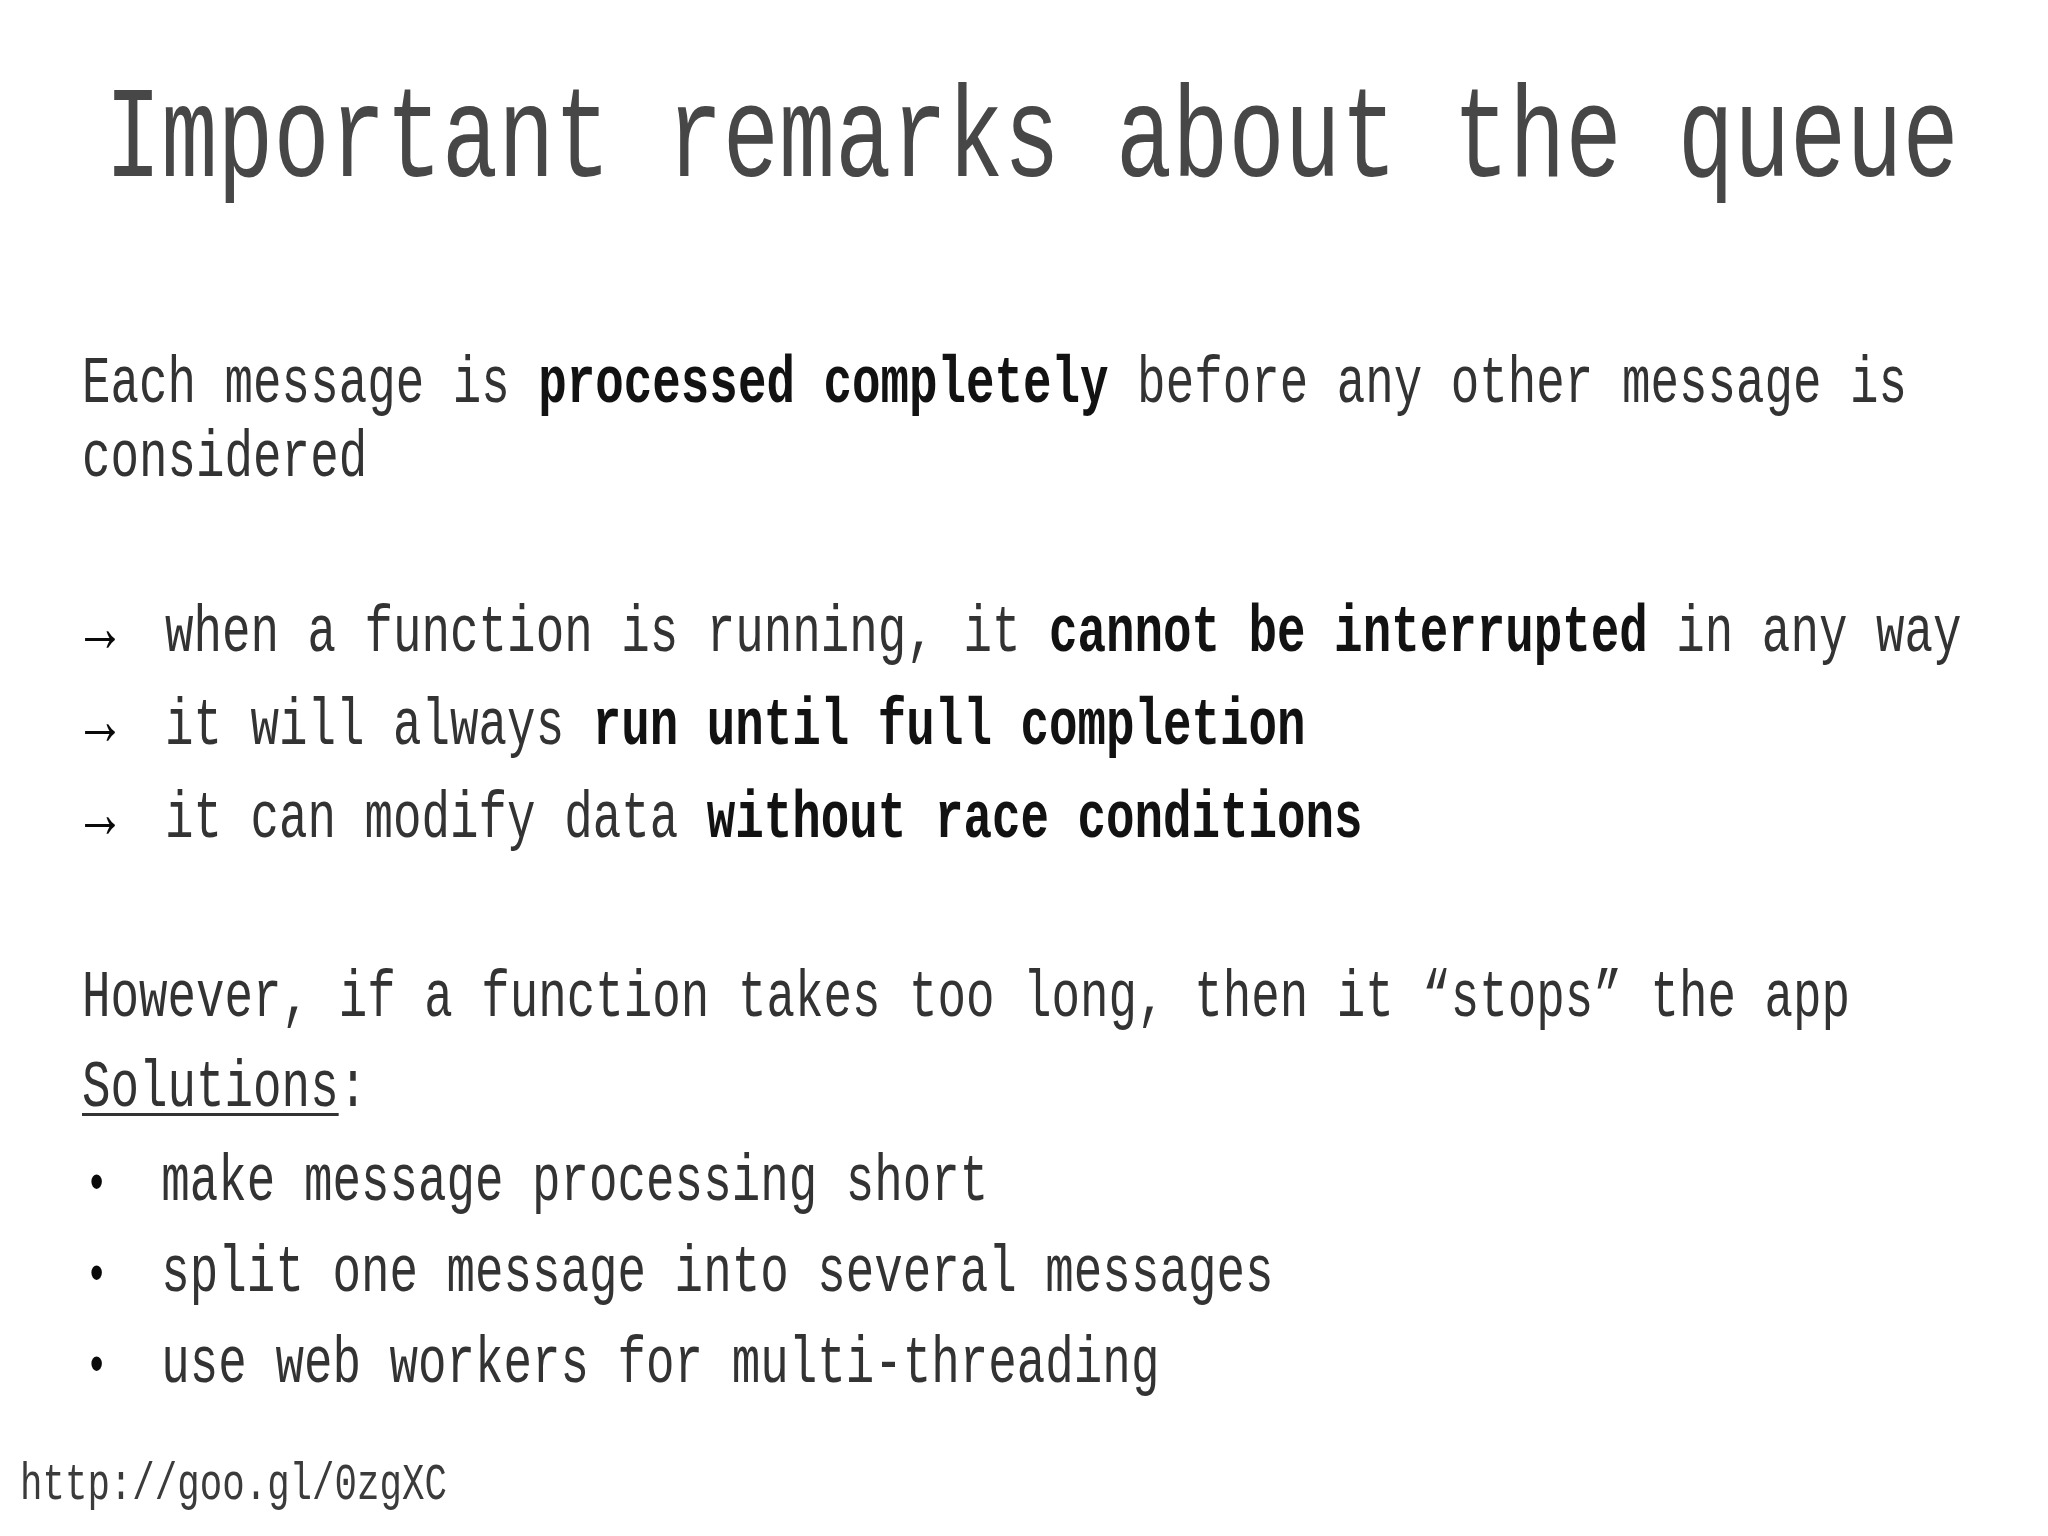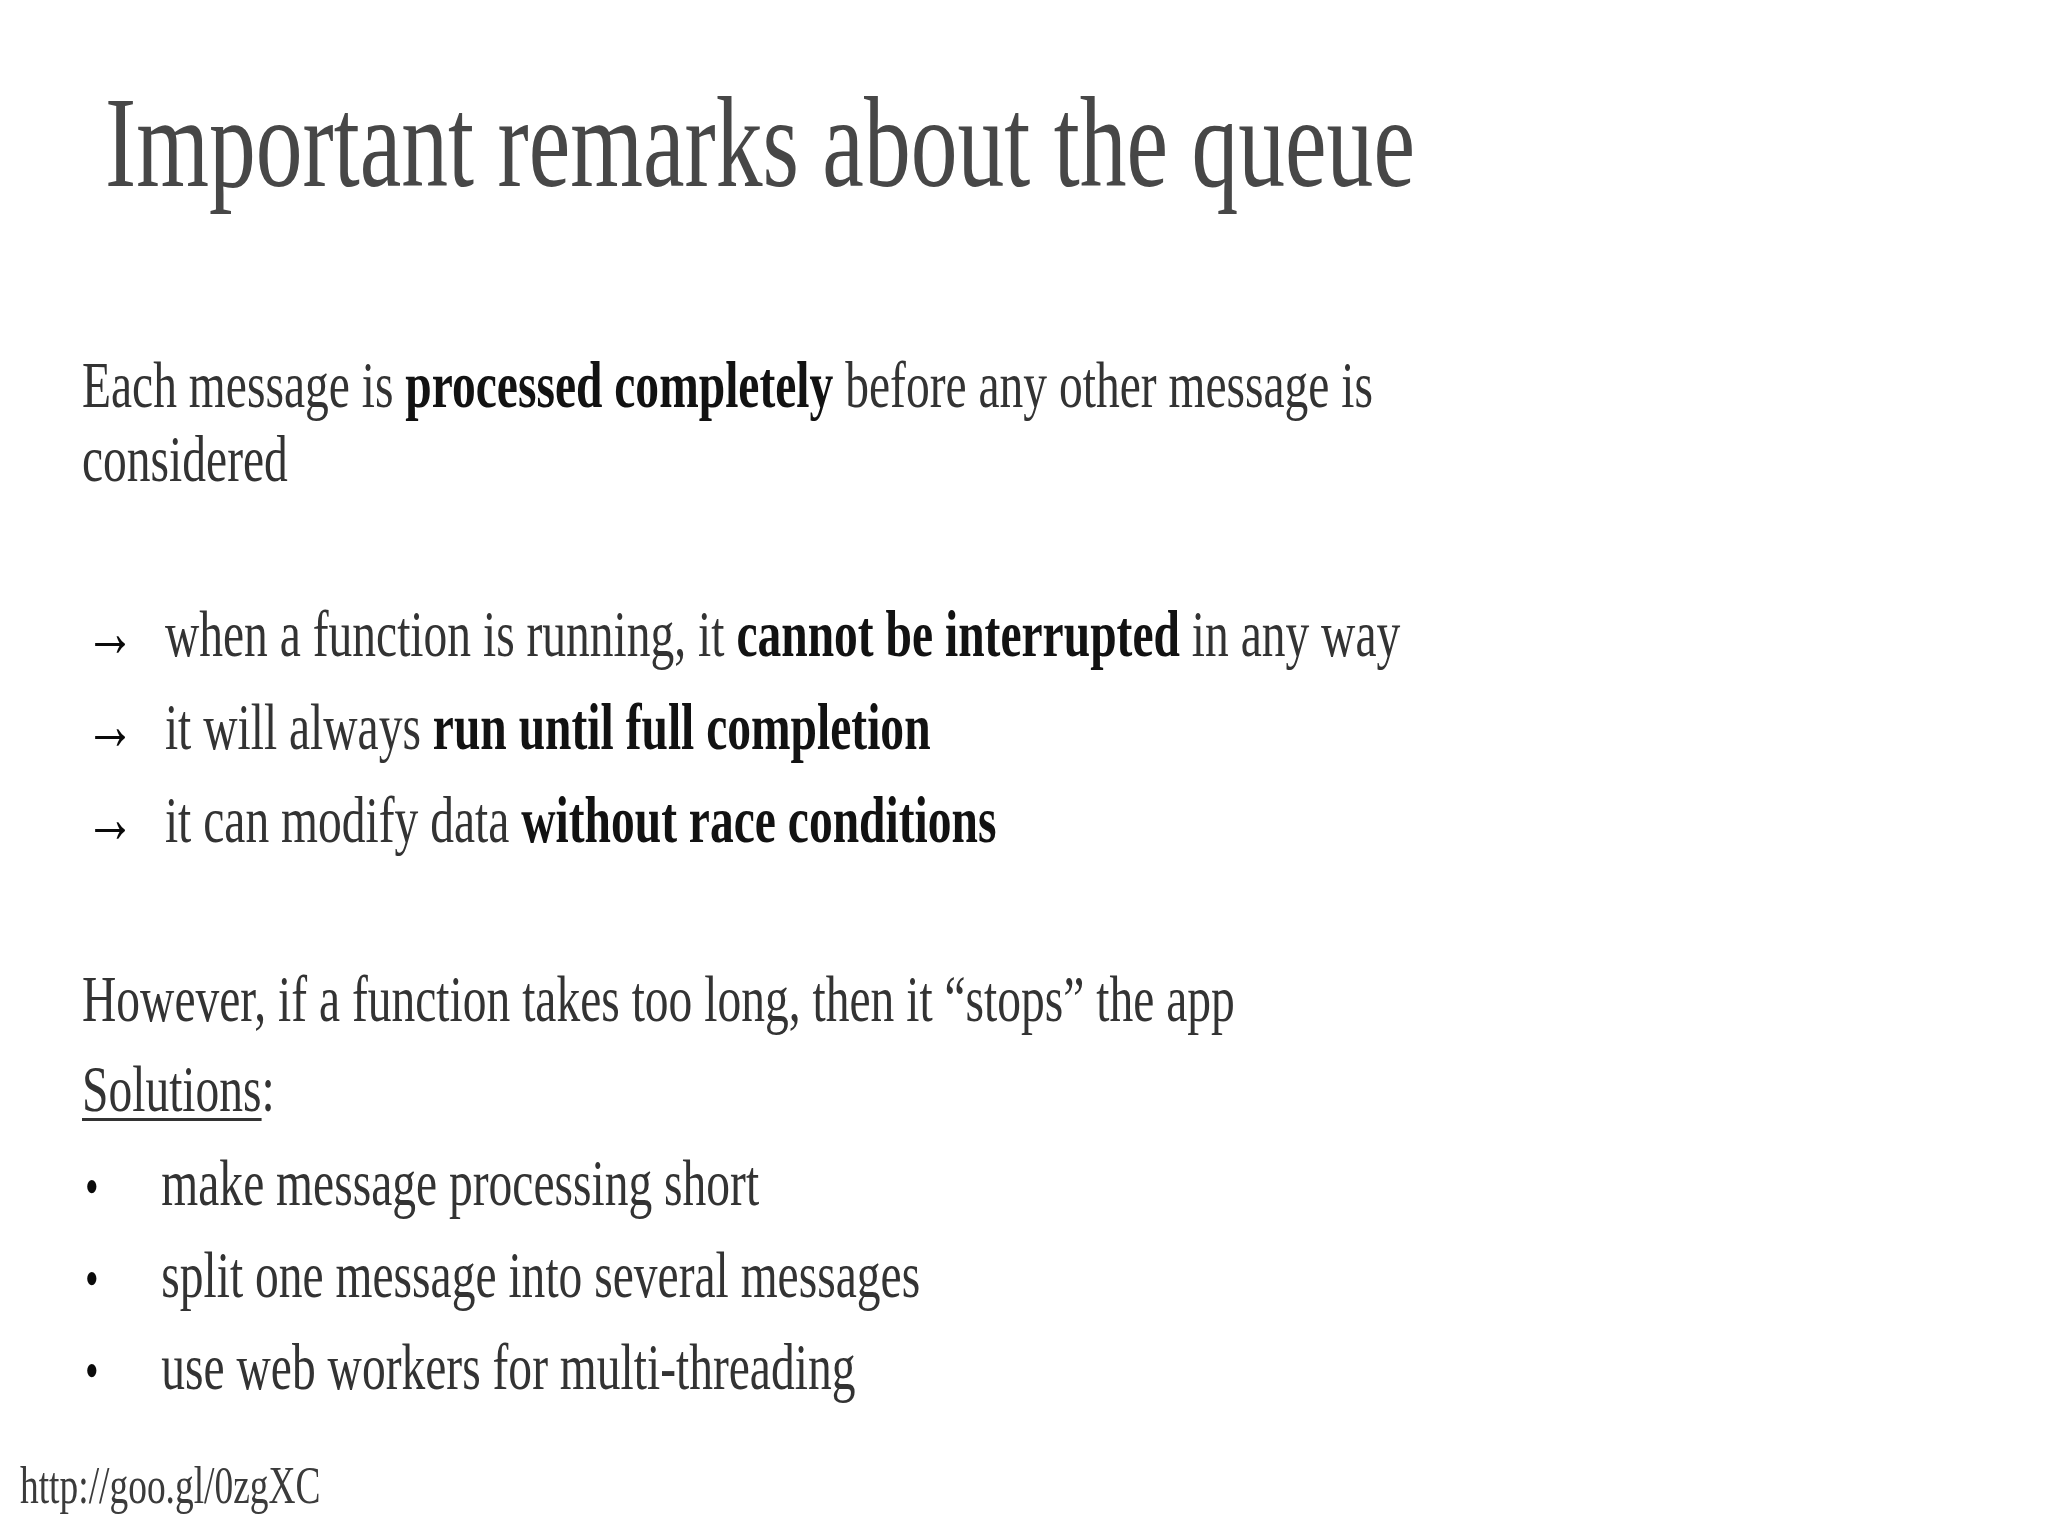--- a/index.html
+++ b/index.html
@@ -6,21 +6,21 @@
     margin: 0;
     padding: 0;
     background: #ffffff;
   }
   .slide {
     position: relative;
     width: 2048px;
     height: 1536px;
     background: #ffffff;
     overflow: hidden;
-    font-family: Liberation Serif, serif;
+    font-family: Liberation Mono, monospace;
   }
   
   .cond {
     transform: scaleX(0.72);
     transform-origin: 0 0;
   }
   .abs { position: absolute; }
 
   .title {
     left: 105px;

